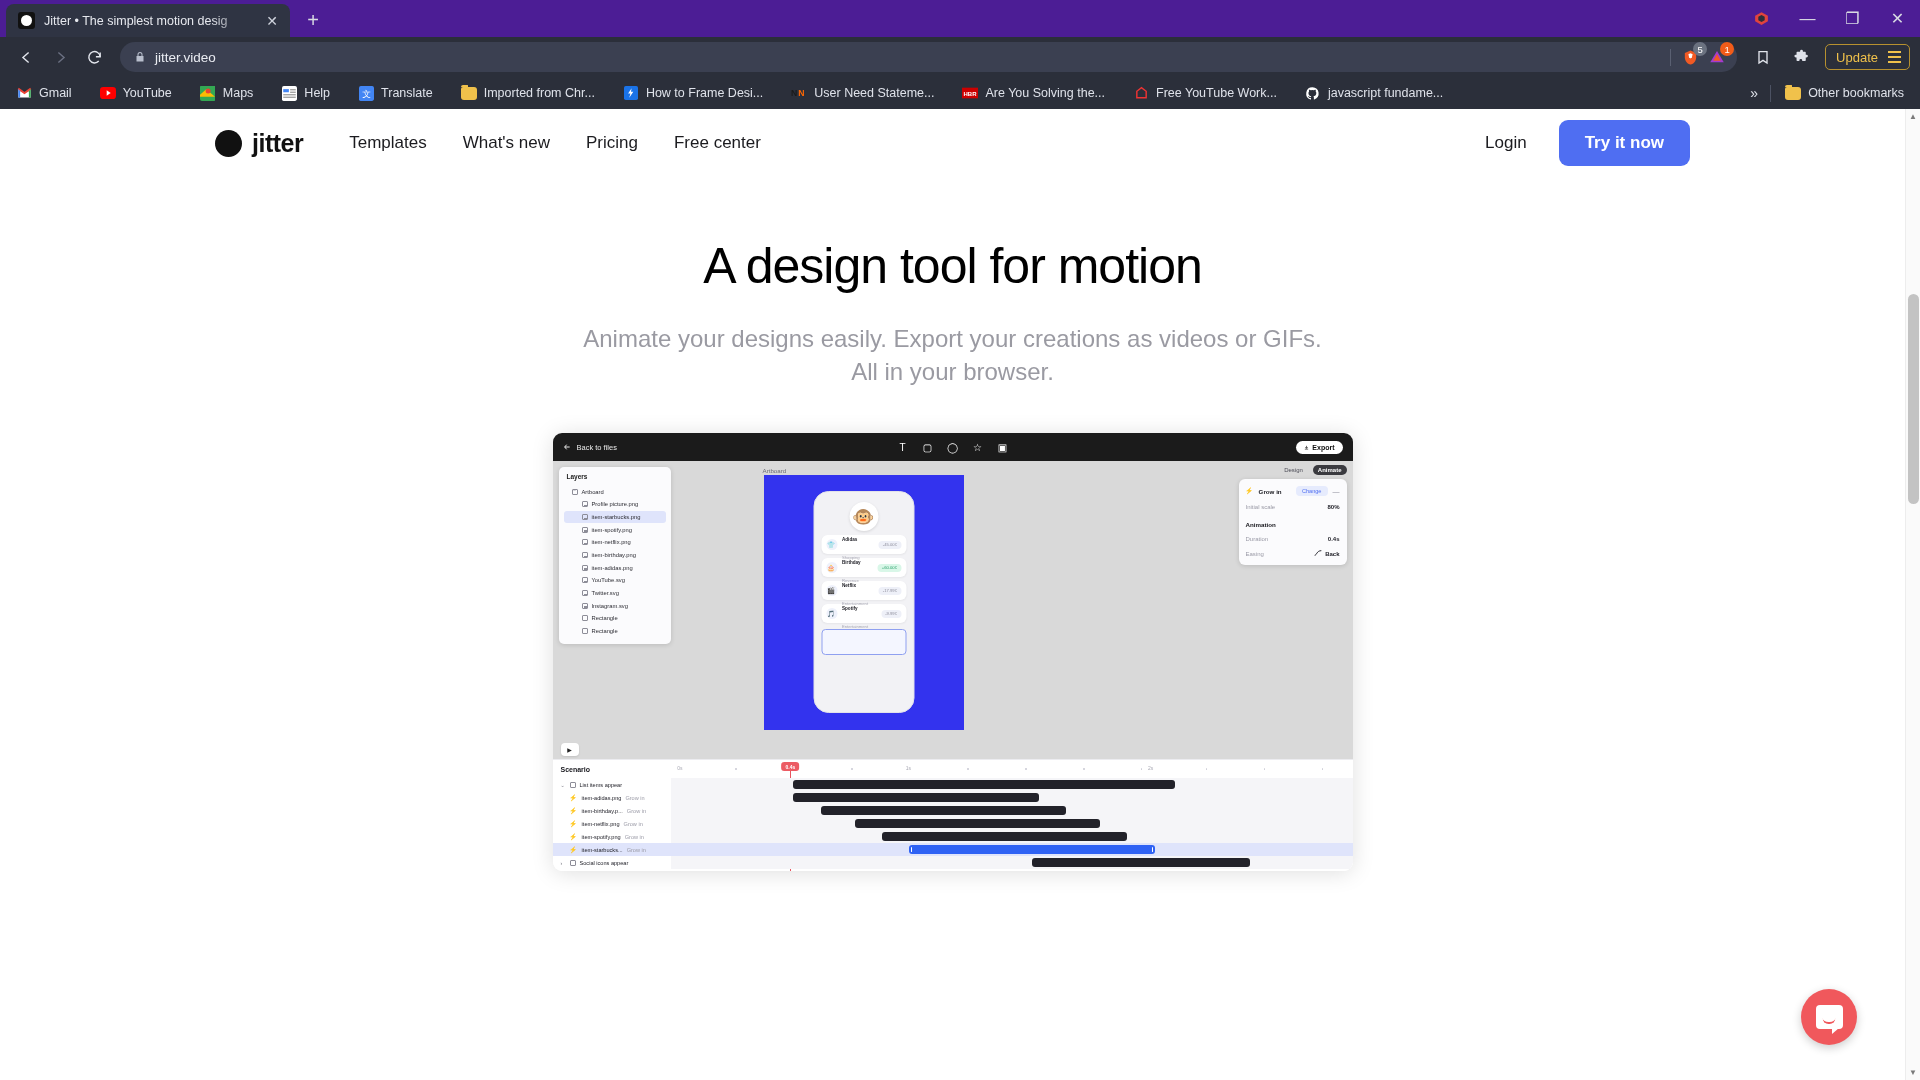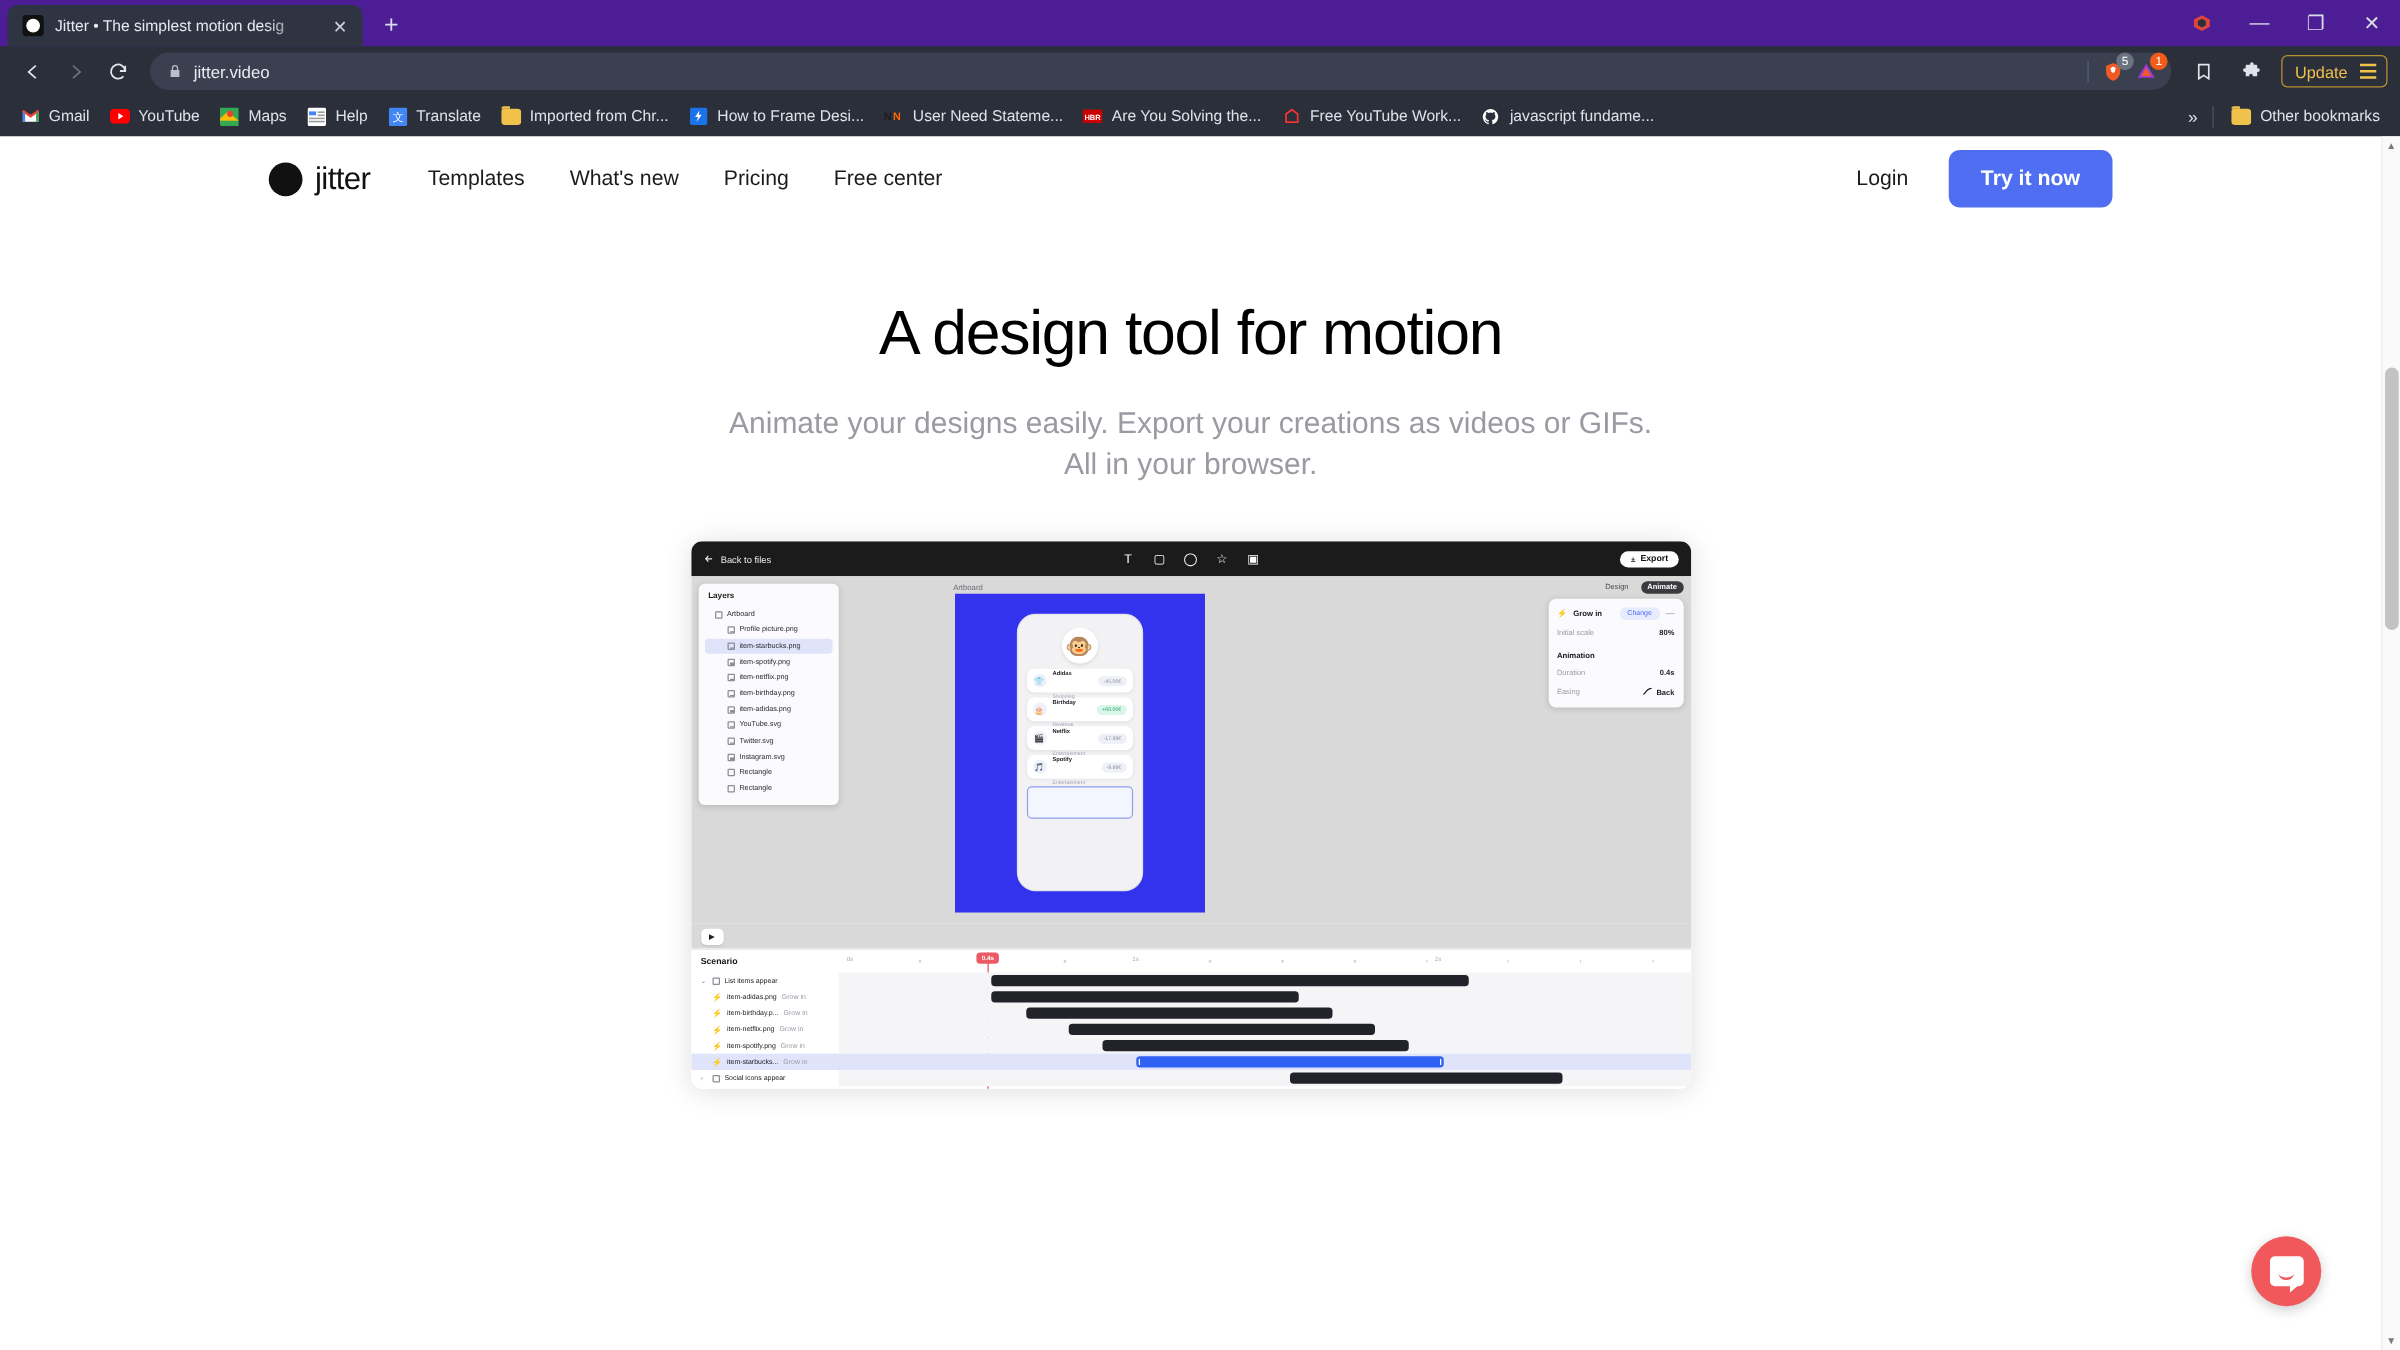--- a/index.html
+++ b/index.html
@@ -36,42 +36,42 @@
   .omni-div { width: 1px; height: 17px; background: #5a6072; margin: 0 4px; }
   .shield { position: relative; width: 24px; height: 24px; display: flex; align-items: center; justify-content: center; }
   .badge-num { position: absolute; top: -3px; right: -5px; min-width: 14px; height: 14px; border-radius: 7px; background: #6b7280; color: #fff; font-size: 9.5px; display: flex; align-items: center; justify-content: center; padding: 0 3px; }
   .badge-num.orange { background: #f25c19; }
   .puzzle { width: 28px; height: 28px; display: flex; align-items: center; justify-content: center; color: #dfe2ea; margin-left: 6px; }
   .updatebtn { height: 26px; border: 1px solid #b7912f; border-radius: 5px; color: #f0c14b; font-size: 13px; display: flex; align-items: center; gap: 10px; padding: 0 8px 0 10px; margin-left: 8px; }
   .ham { display: flex; flex-direction: column; gap: 3px; }
   .ham i { display: block; width: 13px; height: 1.8px; background: #f0c14b; }
 
   
-  .bookmarks { height: 32px; background: #2b2f3a; display: flex; align-items: center; padding: 0 8px; gap: 0; flex: 0 0 32px; position: relative; }
+  .bookmarks { height: 32px; background: #2b2f3a; display: flex; align-items: center; padding: 0 8px; gap: 12px; flex: 0 0 32px; position: relative; }
   .bm { display: flex; align-items: center; gap: 7px; padding: 4px 8px; border-radius: 4px; color: #dfe2ea; font-size: 12.5px; white-space: nowrap; }
   .bmico { width: 16px; height: 16px; flex: 0 0 16px; display: flex; align-items: center; justify-content: center; font-size: 11px; border-radius: 2px; overflow: hidden; }
   .bm-overflow { position: absolute; right: 8px; display: flex; align-items: center; gap: 6px; }
   .chev2 { color: #dfe2ea; font-size: 14px; padding: 0 6px; }
   .bmdiv { width: 1px; height: 17px; background: #4c5263; }
   .folder { width: 16px; height: 13px; background: #f0c14b; border-radius: 2px 3px 3px 3px; position: relative; }
   .folder:before { content:''; position: absolute; top:-3px; left:0; width:7px; height:3px; background:#f0c14b; border-radius:2px 2px 0 0; }
 
   
   .viewport { flex: 1; background: #fff; position: relative; overflow: hidden; display: flex; }
   .pagescroll { flex: 1; position: relative; overflow: hidden; }
   .scrollbar { width: 15px; background: #fafafa; border-left: 1px solid #ededed; position: relative; }
   .sb-arrow { height: 15px; display: flex; align-items: center; justify-content: center; color: #7a7a7a; font-size: 8px; }
   .sb-arrow.bot { position: absolute; bottom: 0; left: 0; right: 0; }
   .sb-thumb { position: absolute; left: 2px; width: 11px; border-radius: 6px; background: #c3c3c3; top: 185px; height: 210px; }
 
   
   .site-header { height: 68px; display: flex; align-items: center; padding: 0 0 0 215px; gap: 0; }
   .logo { display: flex; align-items: center; gap: 10px; margin-right: 46px; }
   .logo-dot { width: 27px; height: 27px; border-radius: 50%; background: #111; }
-  .logo-text { font-size: 25px; font-weight: 400; color: #111; letter-spacing: -0.5px; }
+  .logo-text { font-size: 25px; font-weight: 700; color: #111; letter-spacing: -0.5px; }
   .nav-links { display: flex; align-items: center; gap: 36px; }
   .nav-link { font-size: 17px; color: #1b1b1f; }
   .header-right { margin-left: auto; display: flex; align-items: center; gap: 32px; padding-right: 215px; }
   .login { font-size: 17px; color: #1b1b1f; }
   .cta { background: #4f6ef2; color: #fff; font-size: 17px; font-weight: 700; border: none; border-radius: 9px; padding: 13px 26px; }
 
   
   .hero { text-align: center; padding-top: 60px; }
   .hero h1 { font-size: 50px; font-weight: 400; color: #000000; letter-spacing: -1px; }
   .hero p { font-size: 24px; color: #9a9aa2; line-height: 1.38; margin: 27px auto 0; max-width: 760px; font-weight: 400; }

